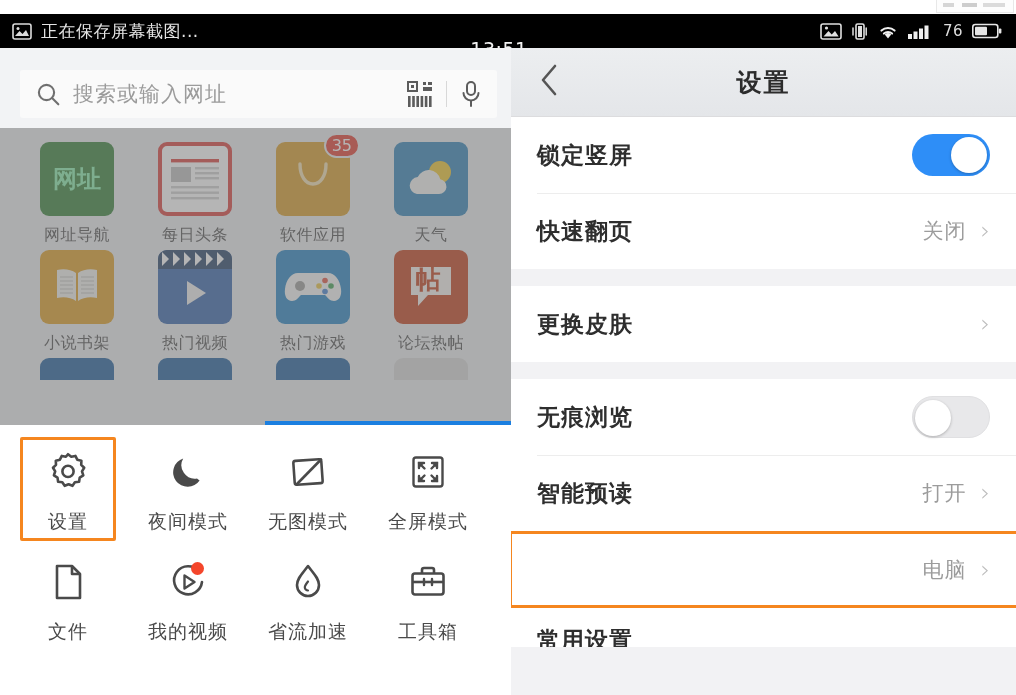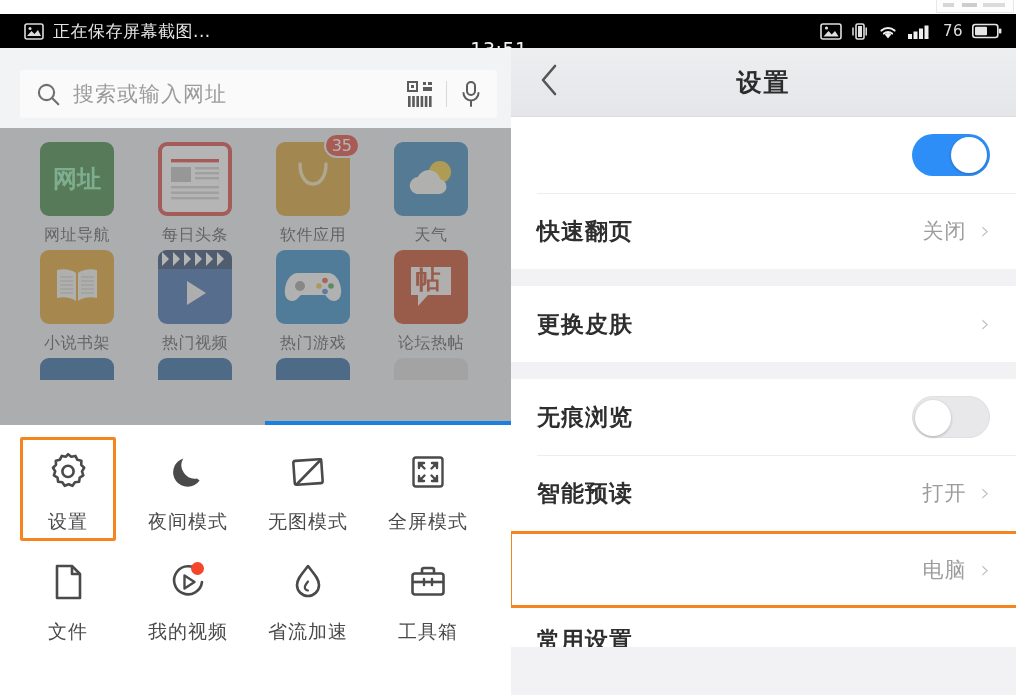--- a/index.html
+++ b/index.html
@@ -22,21 +22,21 @@
     background: linear-gradient(90deg,#c9c9c9 0 18%,transparent 18% 30%,#bdbdbd 30% 55%,transparent 55% 64%,#d0d0d0 64% 100%);
     opacity: .75; filter: blur(.6px);
   }
 
   
   .statusbar {
     position: absolute; top: 14px; left: 0; width: 1016px; height: 34px;
     background: #000; color: #e9e9e9;
     display: flex; align-items: center;
   }
-  .sb-left { display: flex; align-items: center; gap: 9px; padding-left: 24px; flex: 0 0 auto; }
+  .sb-left { display: flex; align-items: center; gap: 9px; padding-left: 12px; flex: 0 0 auto; }
   .sb-text { font-size: 17px; letter-spacing: .5px; color: #e4e4e4; }
   .sb-center {
     position: absolute; left: 0; right: 0; text-align: center;
     font-size: 19px; color: #f2f2f2; letter-spacing: .5px; margin-top: 36px;
   }
   .sb-center span { position: relative; left: -9px; }
   .sb-right {
     margin-left: auto; display: flex; align-items: center; gap: 9px;
     padding-right: 14px; z-index: 2;
   }
@@ -455,20 +455,21 @@
           <svg width="22" height="34" viewBox="0 0 22 34">
               <path d="M17 3L5 17l12 14" fill="none" stroke="#555" stroke-width="2.6" stroke-linecap="round" stroke-linejoin="round"></path>
             </svg>
         </span>
       </div>
       <div class="nav-title">设置</div>
     </div>
 
     <div class="group">
       <div class="srow">
+        <span class="srow-label">锁定竖屏</span>
         <span class="srow-right">
           <span class="toggle on">
               <span class="knob"></span>
             </span>
         </span>
       </div>
       <div class="srow">
         <span class="srow-label">快速翻页</span>
         <span class="srow-right">
           <span class="srow-value">关闭</span>

